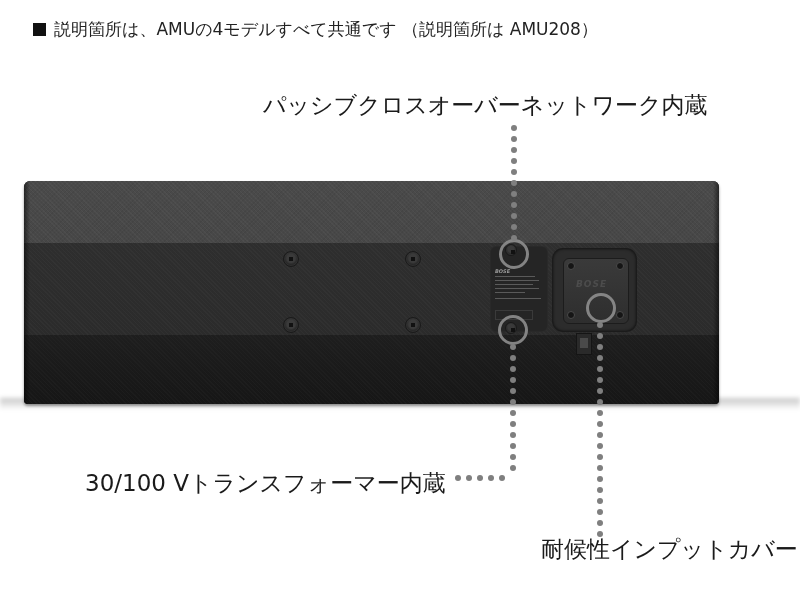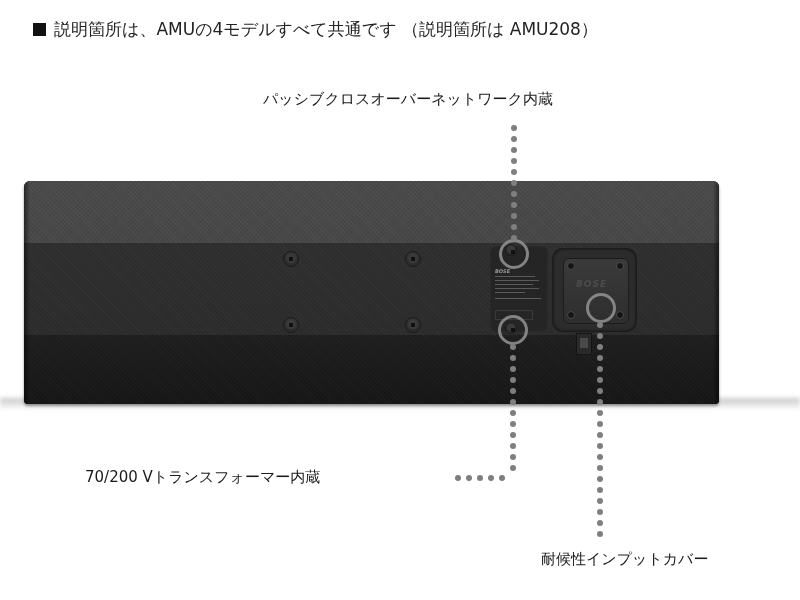--- a/index.html
+++ b/index.html
@@ -12,21 +12,21 @@
   .header {
     position:absolute; left:33px; top:18px;
     font-size:17px; letter-spacing:0px; color:#222;
     display:flex; align-items:center; gap:8px;
     white-space:nowrap;
   }
   .header .sq {
     width:13px; height:13px; background:#111; display:inline-block;
   }
   .label {
-    position:absolute; font-size:15px; color:#1a1a1a; white-space:nowrap;
+    position:absolute; font-size:23px; color:#1a1a1a; white-space:nowrap;
   }
   
   .floor-shadow {
     position:absolute; left:0; top:398px; width:800px; height:12px;
     background:linear-gradient(to bottom, rgba(0,0,0,0.22), rgba(0,0,0,0));
     filter:blur(2px);
   }
   .speaker {
     position:absolute; left:24px; top:181px; width:695px; height:223px;
     border-radius:6px 6px 4px 4px;
@@ -116,22 +116,22 @@
 </style>
 </head>
 <body>
 
 <div class="header">
   <span class="sq"></span>
   <span>説明箇所は、AMUの4モデルすべて共通です （説明箇所は AMU208）</span>
 </div>
 
 <div class="label" style="left:263px; top:90px;">パッシブクロスオーバーネットワーク内蔵</div>
-<div class="label" style="left:85px; top:468px;">70/200 Vトランスフォーマー内蔵</div>
-<div class="label" style="left:541px; top:550px;text-align:center;">耐候性インプットカバー</div>
+<div class="label" style="left:85px; top:468px;">30/100 Vトランスフォーマー内蔵</div>
+<div class="label" style="left:541px; top:534px;text-align:center;">耐候性インプットカバー</div>
 
 <div class="floor-shadow"></div>
 
 <div class="speaker">
   <div class="sp-top"></div>
   <div class="sp-mid"></div>
   <div class="sp-bot"></div>
   <div class="sp-edge-l"></div>
   <div class="sp-edge-r"></div>
 </div>

